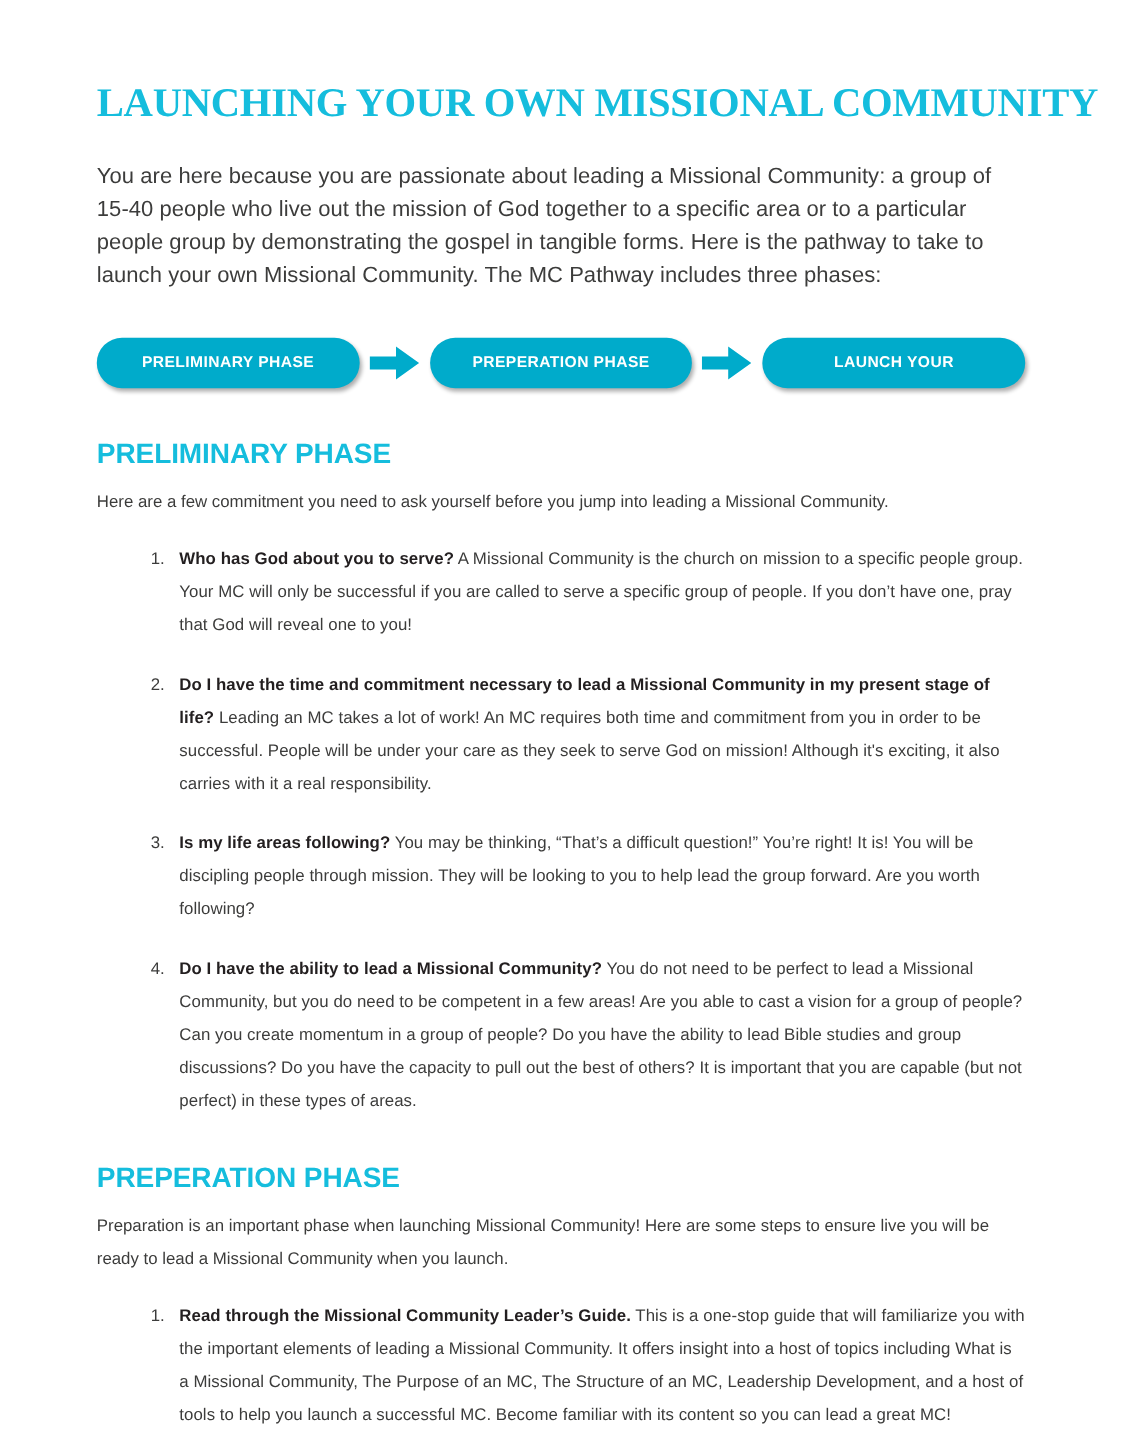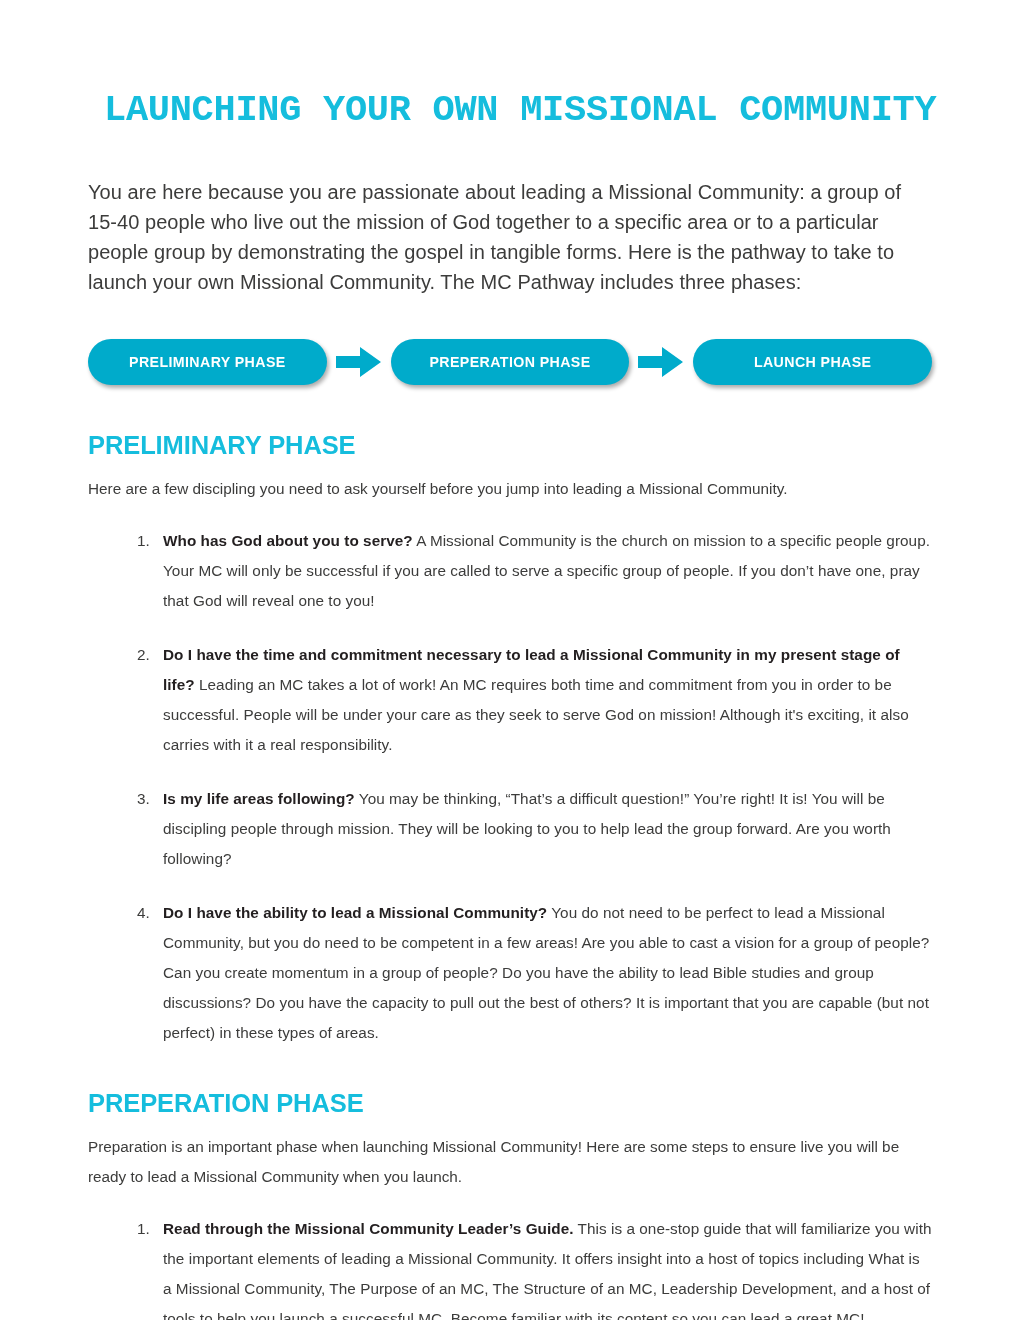--- a/index.html
+++ b/index.html
@@ -17,23 +17,23 @@
   .page {
     position: relative;
     width: 1020px;
     height: 1320px;
     box-sizing: border-box;
     padding: 0 88px;
   }
 
   
   .doc-title {
-    margin: 16px;
+    margin: 0;
     padding-top: 72px;
-    font-family: Liberation Mono, monospace;
+    font-family: Liberation Serif, serif;
     font-size: 37px;
     line-height: 44px;
     font-weight: bold;
     letter-spacing: -0.3px;
     color: #15bddd;
     transform: scaleX(1.0);
     transform-origin: left center;
     white-space: nowrap;
   }
 
@@ -168,26 +168,26 @@
 
     <div class="phase-pill pill-2">
       <span>PREPERATION PHASE</span>
     </div>
 
     <svg class="flow-arrow" viewBox="0 0 46 32" xmlns="http://www.w3.org/2000/svg">
       <path d="M0 10 L24 10 L24 1 L45 16 L24 31 L24 22 L0 22 Z" fill="#00abcb"></path>
     </svg>
 
     <div class="phase-pill pill-3">
-      <span>LAUNCH PHASE</span>
+      <span>LAUNCH YOUR</span>
     </div>
   </div>
 
   <h2 class="section-heading h-preliminary">PRELIMINARY PHASE</h2>
-  <p class="sub-line">Here are a few discipling you need to ask yourself before you jump into leading a Missional Community.</p>
+  <p class="sub-line">Here are a few commitment you need to ask yourself before you jump into leading a Missional Community.</p>
 
   <ol class="q-list">
     <li>
       <span class="li-num">1.</span>
       <span class="li-text"><b>Who has God about you to serve?</b><span> A Missional Community is the church on mission to a specific people group. Your MC will only be successful if you are called to serve a specific group of people. If you don’t have one, pray that God will reveal one to you!</span></span>
     </li>
     <li>
       <span class="li-num">2.</span>
       <span class="li-text"><b>Do I have the time and commitment necessary to lead a Missional Community in my present stage of life?</b><span> Leading an MC takes a lot of work! An MC requires both time and commitment from you in order to be successful. People will be under your care as they seek to serve God on mission! Although it's exciting, it also carries with it a real responsibility.</span></span>
     </li>

